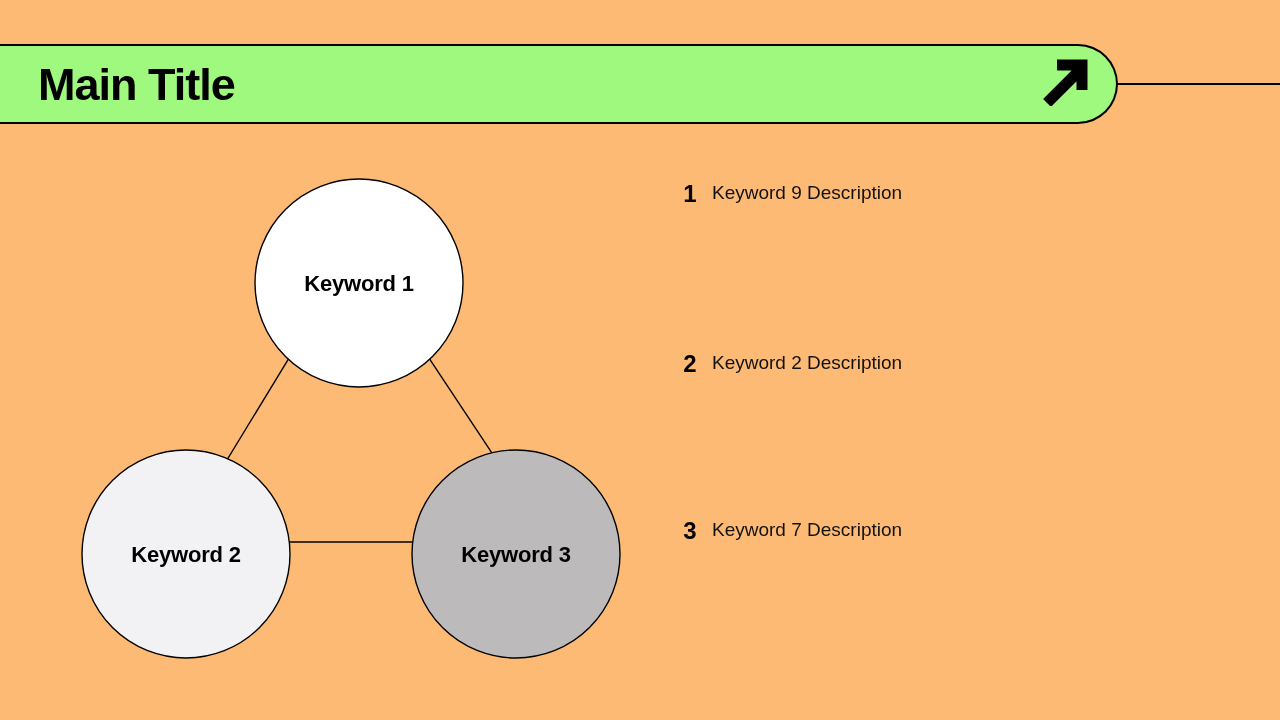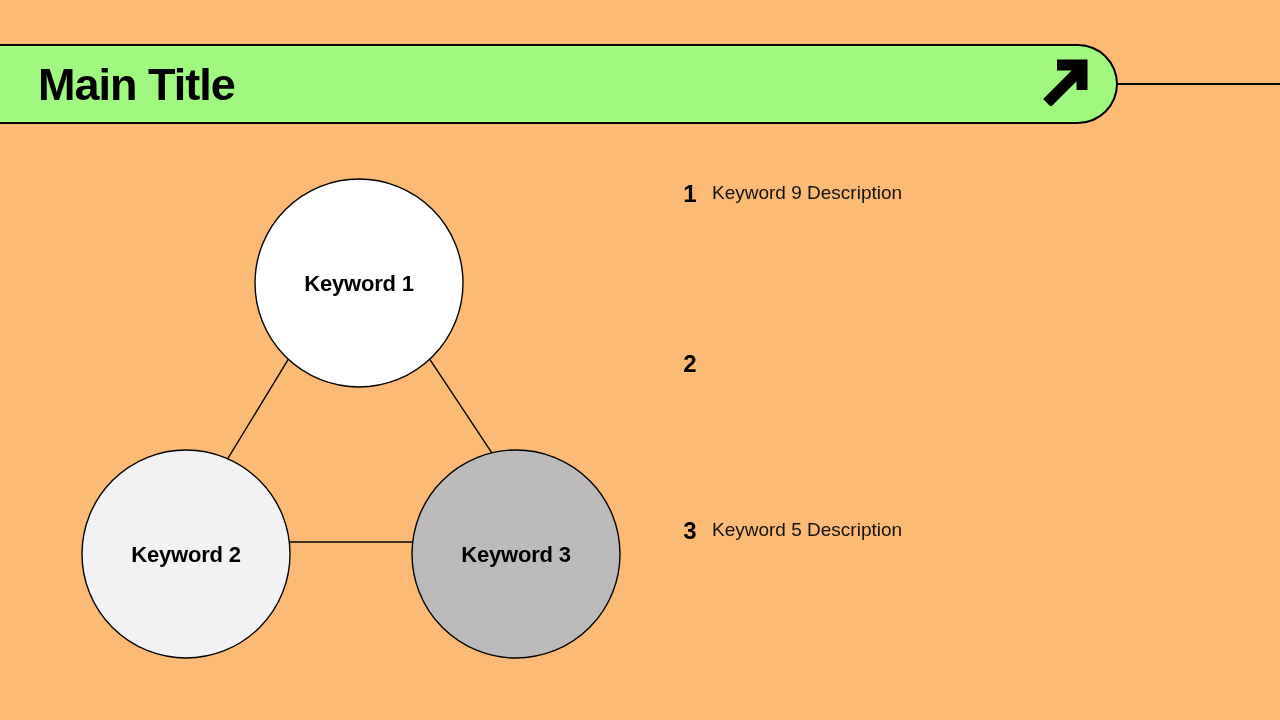--- a/index.html
+++ b/index.html
@@ -143,20 +143,21 @@
     </g>
   </svg>
 
   <div class="list-item item-1">
     <span class="num">1</span>
     <span class="desc">Keyword 9 Description</span>
   </div>
 
   <div class="list-item item-2">
     <span class="num">2</span>
+    <span class="desc">Keyword 2 Description</span>
   </div>
 
   <div class="list-item item-3">
     <span class="num">3</span>
-    <span class="desc">Keyword 5 Description</span>
+    <span class="desc">Keyword 7 Description</span>
   </div>
 
 </div>
 
 </body></html>

